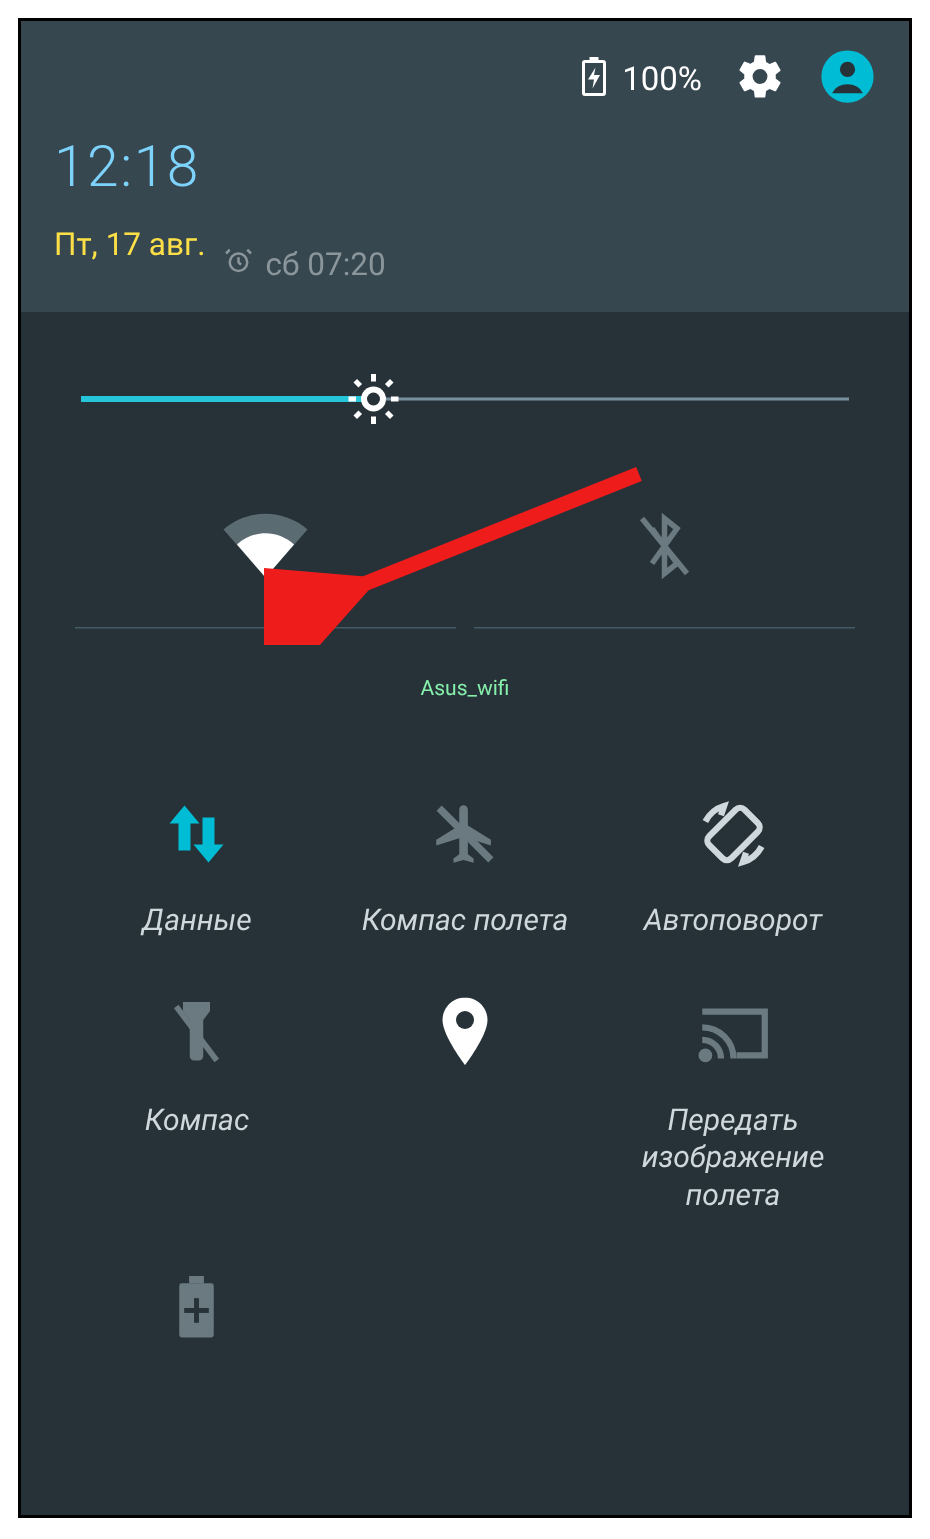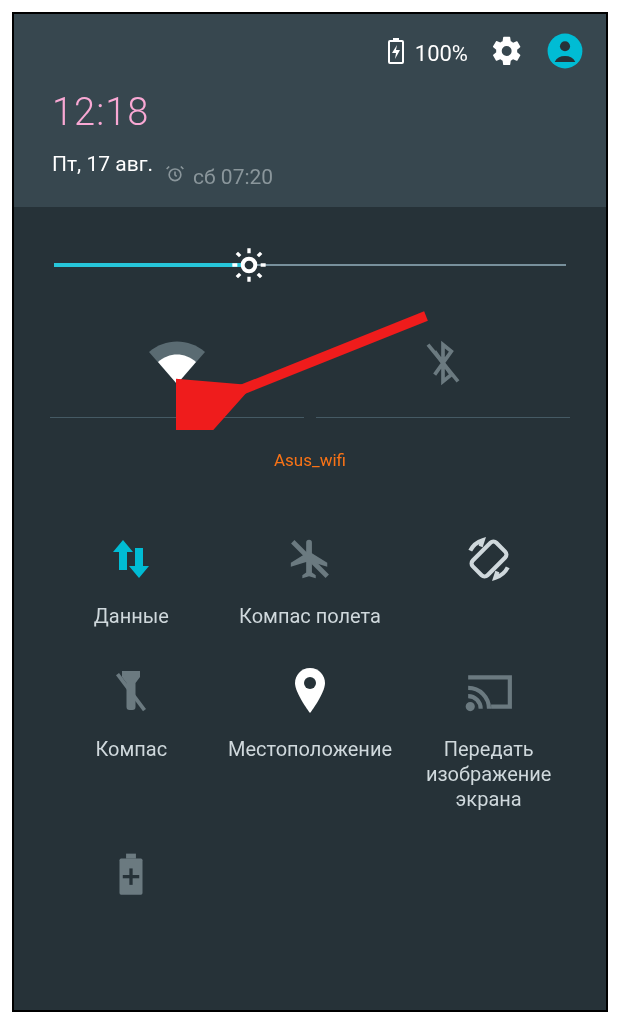--- a/index.html
+++ b/index.html
@@ -13,37 +13,37 @@
   .frame {
     width: 596px;
     height: 1000px;
     border: 2px solid #000;
     background: #263238;
     overflow: hidden;
     position: relative;
   }
   .header {
     background: #37474f;
-    padding: 18px 22px 18px 38px;
+    padding: 18px 22px 18px 22px;
     color: #cfd8dc;
   }
   .status-row {
     display: flex;
     justify-content: flex-end;
     align-items: center;
     gap: 22px;
     margin-bottom: 16px;
   }
   .status-row .batt-group{
     display:flex;align-items:center;gap:10px;
   }
   .status-row .pct { color:#fff; font-size:22px; }
-  .time { font-size: 38px; color: #f9a8d4; font-weight: 300; letter-spacing: 1px; }
+  .time { font-size: 38px; color: #7dd3fc; font-weight: 300; letter-spacing: 1px; }
   .date-row { display:flex; align-items:center; gap:12px; margin-top:4px; font-size:21px; color:#9aa6ab;}
-  .date-row .date{ color:#ffffff; }
+  .date-row .date{ color:#fde047; }
   .alarm { display:flex; align-items:center; gap:8px; color:#8a969b;margin-top:26px;}
   .panel {
     background:#263238;
     padding: 38px 30px 20px 30px;
   }
   .slider {
     position:relative; height:40px; margin:0 10px 40px 10px;
   }
   .slider-track{
     position:absolute; top:50%; left:0; right:0; height:2px; background:#78909c; transform:translateY(-50%);
@@ -56,29 +56,30 @@
     width:40px; height:40px; display:flex; align-items:center; justify-content:center;
   }
   .top-tiles{
     display:flex;
   }
   .top-tile{
     flex:1; text-align:center; padding:10px 0 22px 0;
     position:relative;
   }
   .top-tile .icon-wrap{ height:60px; display:flex; align-items:center; justify-content:center; }
-  .top-tile .label{ font-size:17px; color:#f97316; margin-top:22px;}
+  .top-tile .label{ font-size:14px; color:#86efac; margin-top:22px;}
   .hr-row{ display:flex; gap:0; }
   .hr{ flex:1; height:1px; background:#455a64; margin:0 6px;}
   .grid{
     display:grid; grid-template-columns:repeat(3,1fr);
     row-gap:36px; column-gap:4px; margin-top:40px;
   }
   .tile{
     text-align:center;
+    font-style:italic;
   }
   .tile .icon-wrap{height:58px; display:flex; align-items:center; justify-content:center;}
   .tile .label{ font-size:20px; color:#cfd8dc; margin-top:14px; line-height:1.25;}
   .arrow-annot{
     position:absolute;
     left:162px; top:296px;
     width:260px; height:120px;
     pointer-events:none;
   }
 </style>
@@ -208,20 +209,21 @@
       <div class="tile">
         <div class="icon-wrap">
           <span>
             <svg width="50" height="50" viewBox="0 0 24 24" fill="none" stroke="#cfd8dc" stroke-width="2">
               <rect x="7" y="4" width="10" height="16" rx="2" transform="rotate(45 12 12)"></rect>
               <path d="M3 8 a10 10 0 0 1 6-5 l-1 3"></path>
               <path d="M21 16 a10 10 0 0 1-6 5 l1-3"></path>
             </svg>
           </span>
         </div>
+        <div class="label">Автоповорот</div>
       </div>
 
       <div class="tile">
         <div class="icon-wrap">
           <span>
             <svg width="36" height="48" viewBox="0 0 24 32" fill="#6b7a80">
               <path d="M6 2h12v4l-3 4v16a2 2 0 0 1-2 2h-2a2 2 0 0 1-2-2V10L6 6z"></path>
               <line x1="3" y1="4" x2="21" y2="28" stroke="#6b7a80" stroke-width="2.5"></line>
             </svg>
           </span>
@@ -231,35 +233,34 @@
 
       <div class="tile">
         <div class="icon-wrap">
           <span>
             <svg width="36" height="48" viewBox="0 0 24 32" fill="#fff">
               <path d="M12 0C6 0 2 5 2 10c0 7 10 20 10 20s10-13 10-20C22 5 18 0 12 0z"></path>
               <circle cx="12" cy="10" r="4" fill="#263238"></circle>
             </svg>
           </span>
         </div>
-        <div class="label">Местоположение</div>
       </div>
 
       <div class="tile">
         <div class="icon-wrap">
           <span>
             <svg width="50" height="42" viewBox="0 0 24 20" fill="none" stroke="#6b7a80" stroke-width="2">
               <path d="M2 3h20v14h-9"></path>
               <path d="M2 8a10 10 0 0 1 10 10"></path>
               <path d="M2 12a6 6 0 0 1 6 6"></path>
               <circle cx="3" cy="17" r="1.2" fill="#6b7a80"></circle>
             </svg>
           </span>
         </div>
-        <div class="label">Передать изображение экрана</div>
+        <div class="label">Передать изображение полета</div>
       </div>
 
 
       <div class="tile">
         <div class="icon-wrap">
           <span>
             <svg width="30" height="46" viewBox="0 0 18 28" fill="#6b7a80">
               <rect x="2" y="4" width="14" height="22" rx="1"></rect>
               <rect x="6" y="1" width="6" height="3"></rect>
               <rect x="8" y="10" width="2" height="10" fill="#263238"></rect>

